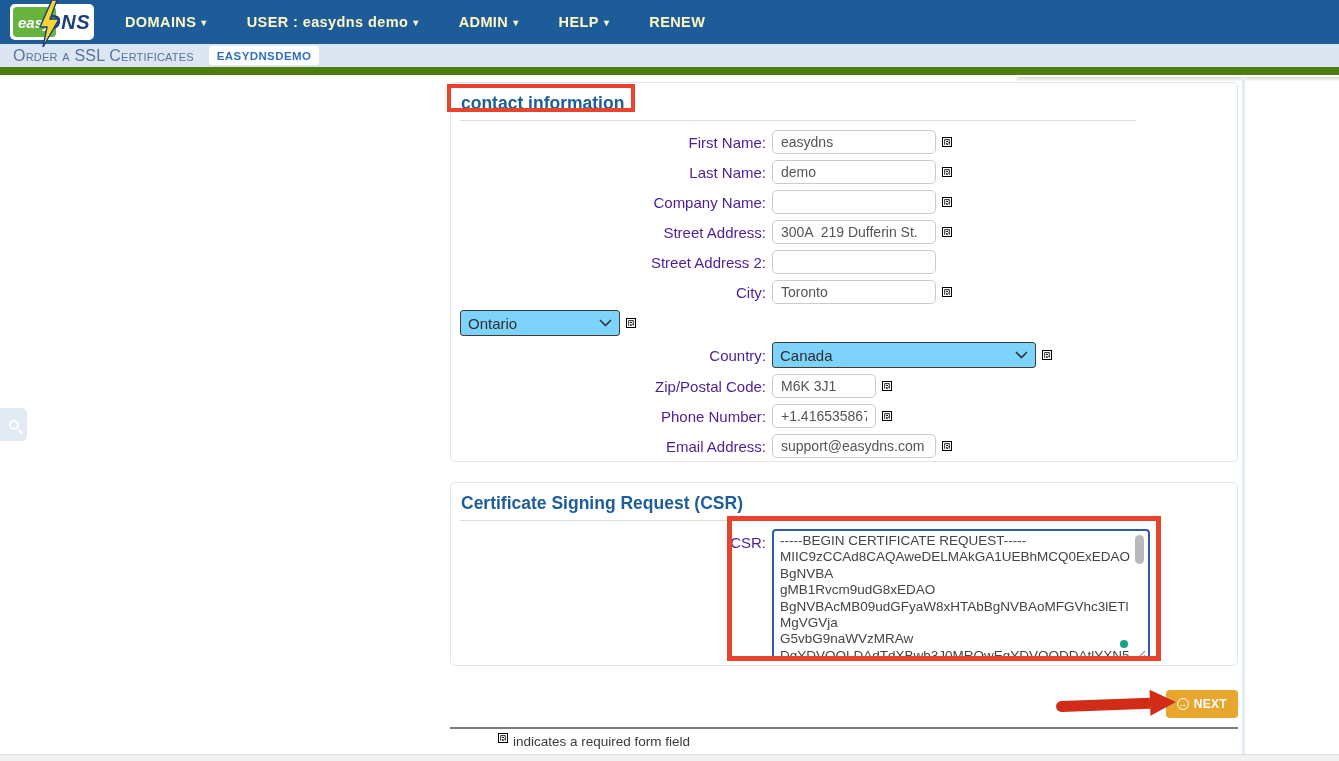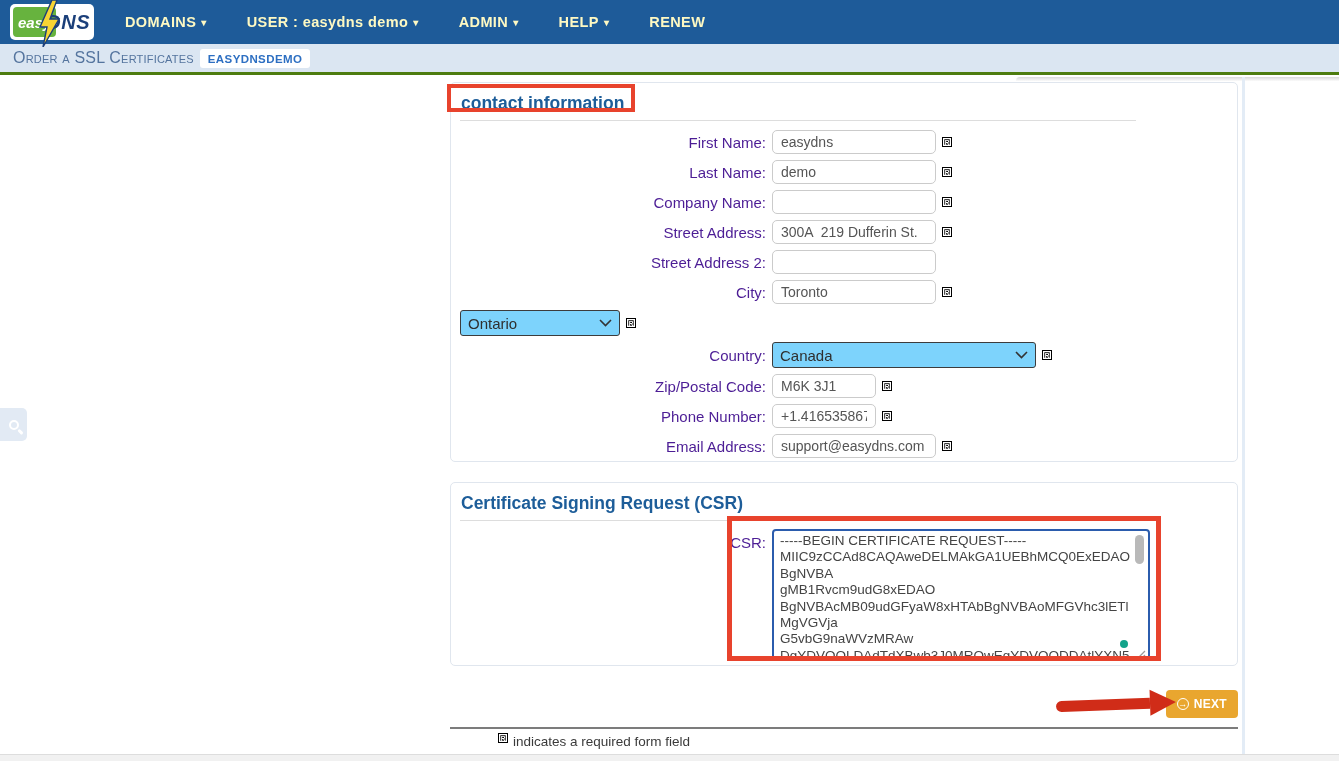--- a/index.html
+++ b/index.html
@@ -24,25 +24,25 @@
           color:#1b3f7a; font-weight:700; font-style:italic; font-size:20px; letter-spacing:.5px; }
   .logo-bolt { position:absolute; left:29px; top:-4px; z-index:3; }
   .nav-items { display:flex; align-items:center; margin-left:11px; }
   .nav-item { color:#fef9c3; font-weight:700; font-size:14.5px; letter-spacing:.4px;
           padding:13px 20px; cursor:pointer; white-space:nowrap; }
   .caret { font-size:10px; margin-left:5px; position:relative; top:-1px; }
 
   
   .crumbbar {
     position:absolute; left:0; top:44px; width:1339px; height:31px;
-    background:#dbe6f2; border-bottom:3px solid #4d7c0f;
+    background:#dbe6f2; border-bottom:8px solid #4d7c0f;
     display:flex; align-items:center; padding-left:13px;
   }
   .crumb-title { font-variant:small-caps; color:#54749e; font-size:16px; letter-spacing:.2px; }
-  .crumb-badge { margin-left:6px; background:#fff; color:#2d6fc2; font-weight:800;
+  .crumb-badge { margin-left:15px; background:#fff; color:#2d6fc2; font-weight:800;
     font-size:11.5px; letter-spacing:.4px; padding:4px 8px 3px 8px; border-radius:3px; }
 
   
   .top-shadow { position:absolute; left:1016px; top:77px; width:323px; height:4px;
     background:linear-gradient(#d9d9d9,#fbfbfb); border-top-left-radius:4px; }
   .vline { position:absolute; left:1242px; top:77px; width:3px; height:678px; background:#e3ecf6; }
   .footer-strip { position:absolute; left:0; bottom:0; width:1339px; height:7px;
     background:#f1f1f1; border-top:1px solid #ddd; }
 
   

